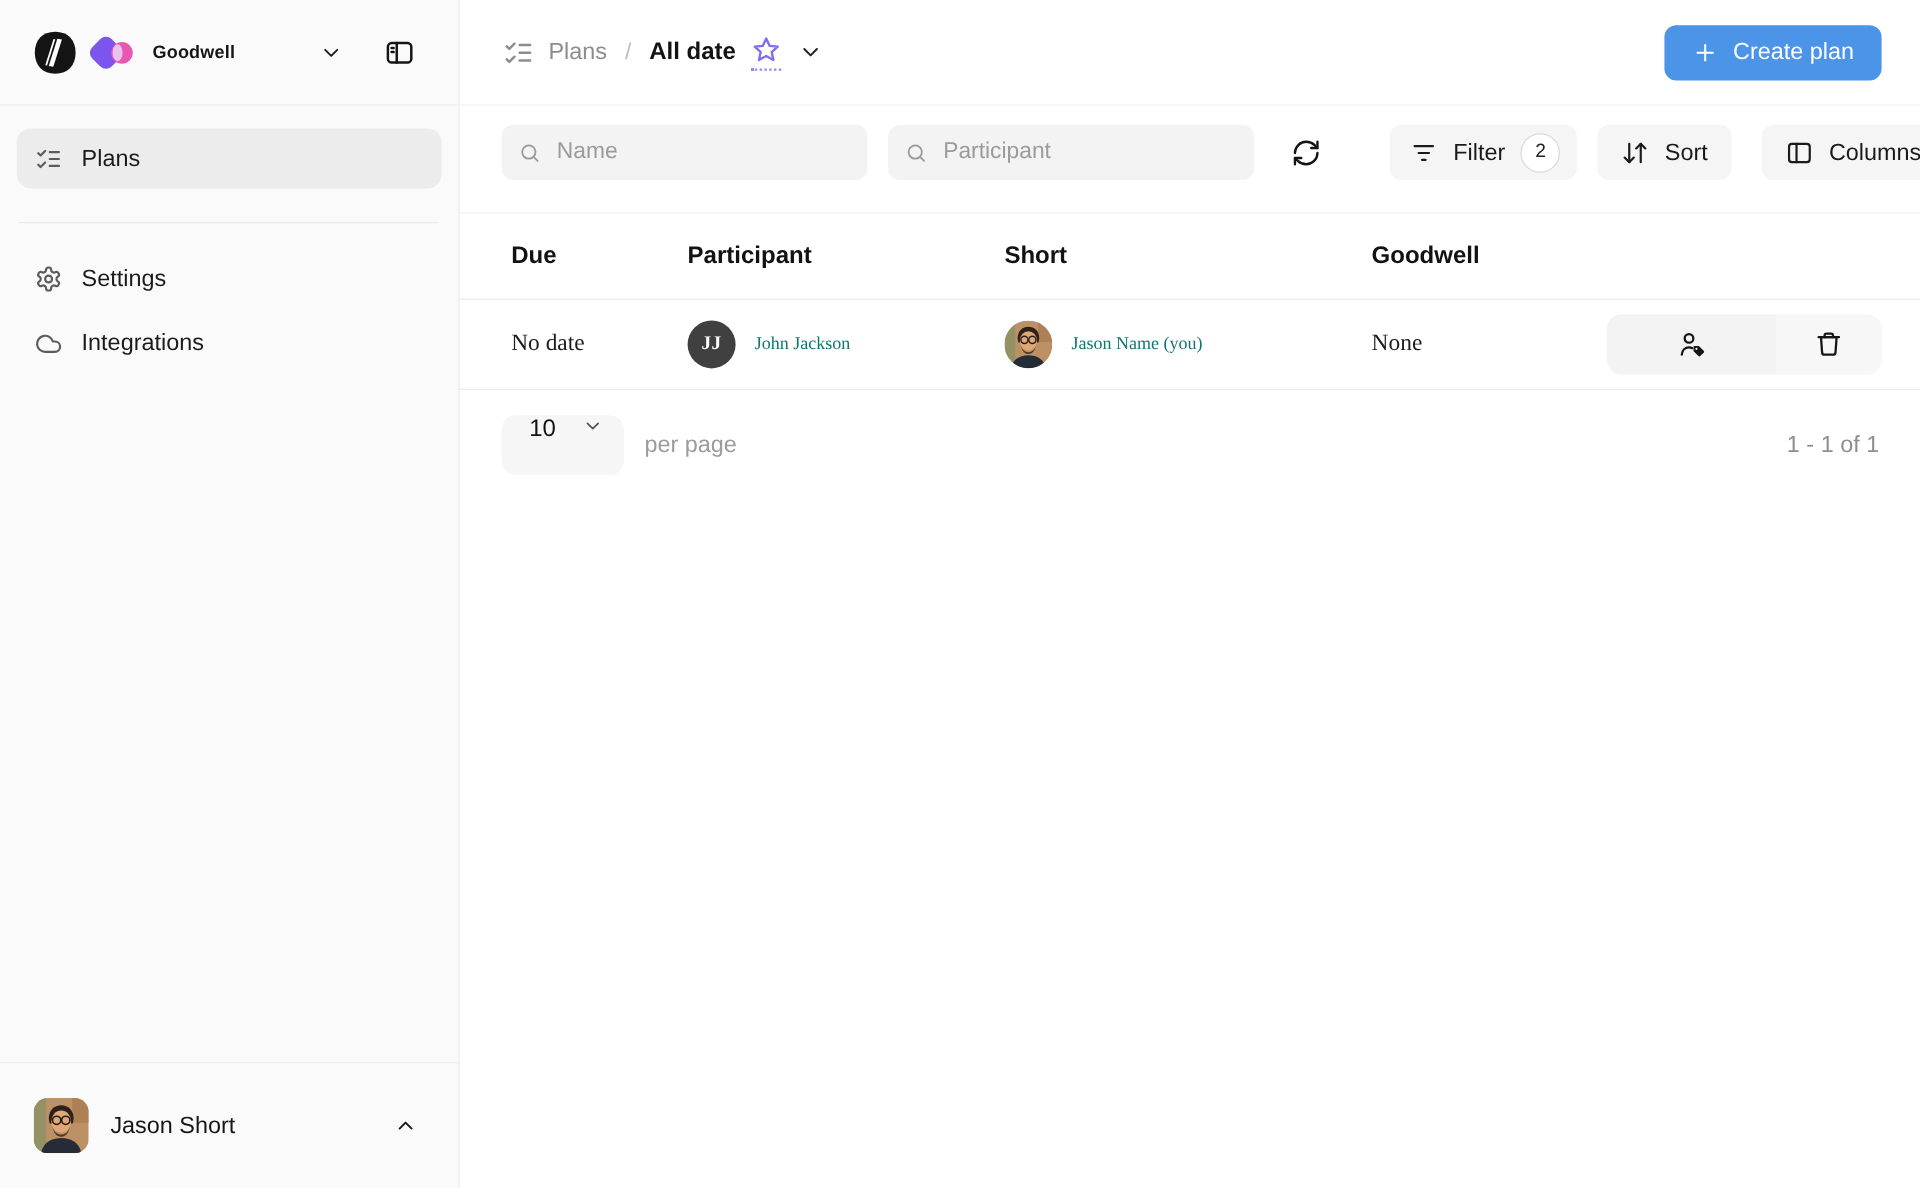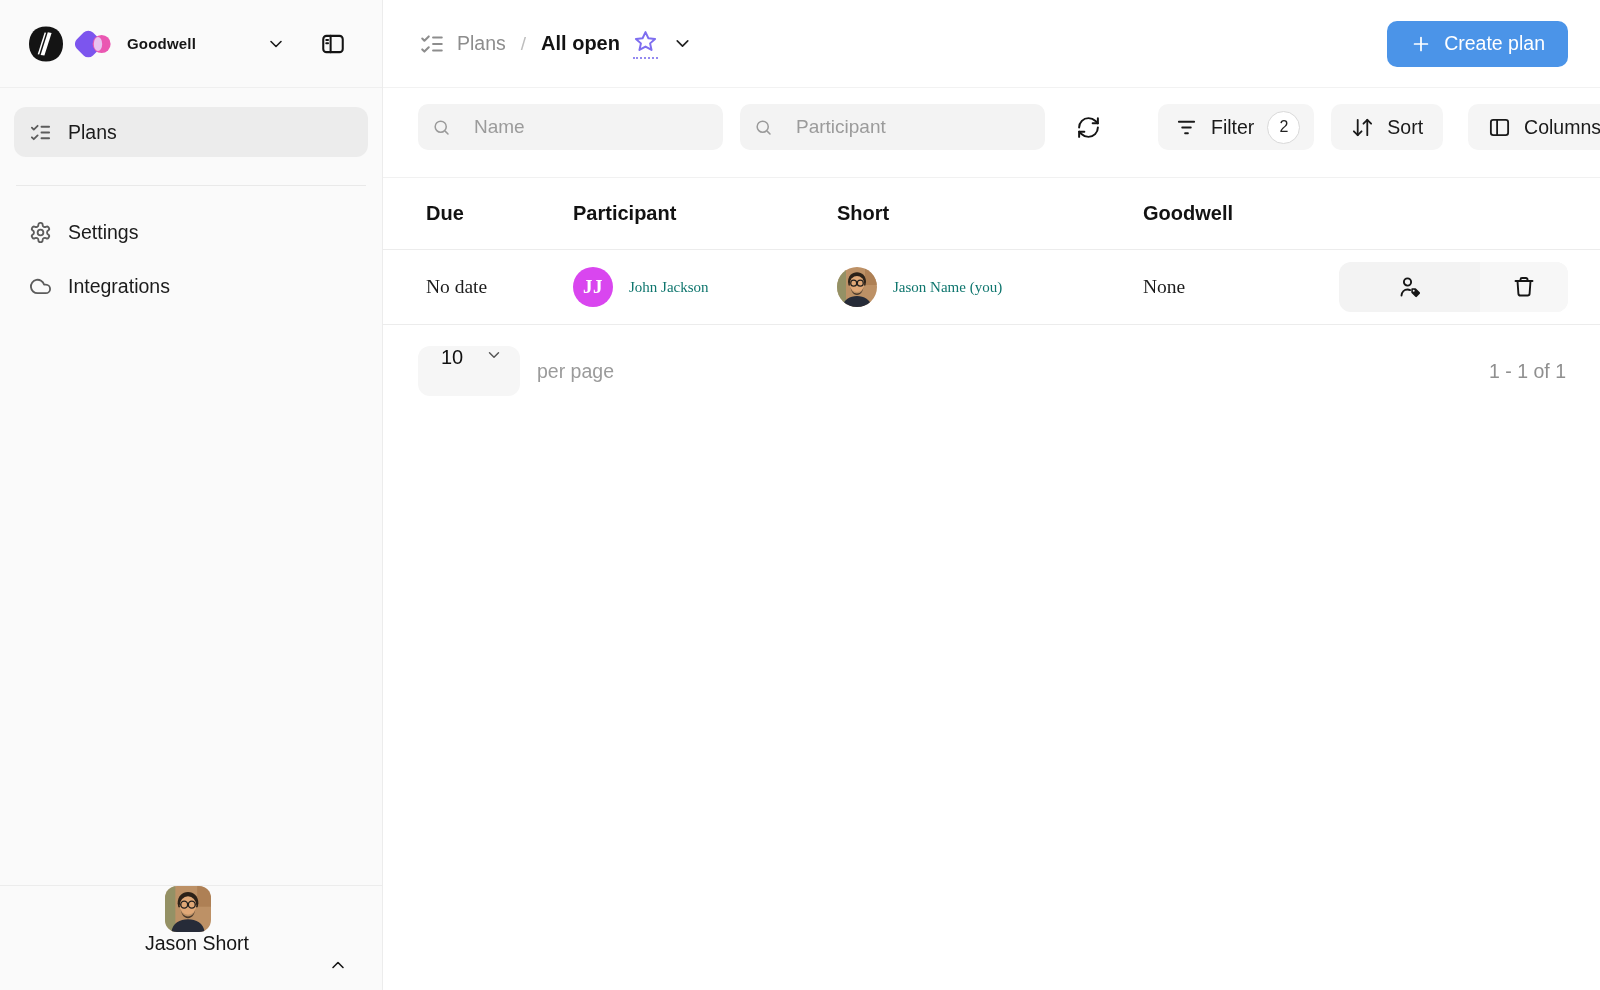--- a/index.html
+++ b/index.html
@@ -22,21 +22,21 @@
 
   .sidebar-nav { padding:19px 14px 0; display:flex; flex-direction:column; gap:4px; }
   .nav-item { display:flex; align-items:center; height:50px; padding:0 15px;
     border-radius:12px; cursor:pointer; background:transparent; border:none; }
   .nav-item.active { background:#ececec; }
   .nav-item .nav-icon { width:23px; height:23px; color:#5c5c5c; flex-shrink:0; }
   .nav-item .nav-label { margin-left:16px; font-size:19.5px; color:#1b1b1b; }
   .nav-divider { border:none; border-top:1px solid #e9e9e9; margin:24px 2px 17px; }
 
   .sidebar-footer { margin-top:auto; border-top:1px solid #ececec; height:105px;
-    display:flex; align-items:center; padding:0 34px 0 28px;flex-direction:column; }
+    display:flex; align-items:center; padding:0 34px 0 28px; }
   .user-avatar { width:46px; height:46px; border-radius:12px; overflow:hidden; flex-shrink:0; }
   .user-name { margin-left:18px; font-size:19.5px; font-weight:500; color:#161616; }
   .user-chevron { margin-left:auto; color:#161616; cursor:pointer; display:flex; }
 
   
   .main { flex:1; overflow:hidden; position:relative; }
   .main-header { height:88px; display:flex; align-items:center;
     padding:0 32px 0 36px; border-bottom:1px solid #f2f2f2; }
   .crumb-icon { width:26px; height:26px; color:#8d8d8d; flex-shrink:0; }
   .crumb-parent { margin-left:12px; font-size:19.5px; color:#8d8d8d; cursor:pointer; }
@@ -51,21 +51,21 @@
     background:#4b94e8; color:#fff; font-size:19.5px; font-weight:500;
     font-family:inherit; display:flex; align-items:center; gap:12px;
     padding:0 23px; cursor:pointer; }
   .create-btn svg { width:22px; height:22px; }
 
   .toolbar { margin-top:16px; padding-left:35px; display:flex; align-items:center; }
   .toolbar > * { flex-shrink:0; }
   .search-box { width:305px; height:46px; background:#f3f3f3; border-radius:10px;
     display:flex; align-items:center; padding:0 14px; }
   .search-box svg { width:19px; height:19px; color:#9a9a9a; flex-shrink:0; }
-  .search-box input { border:none; outline:none; background:transparent; margin-left:23px;
+  .search-box input { border:none; outline:none; background:transparent; margin-left:13px;
     font-size:19px; font-family:inherit; color:#222; width:100%; }
   .search-box input::placeholder { color:#9b9b9b; }
   .search-participant { margin-left:17px; }
   .refresh-btn { margin-left:31px; background:none; border:none; cursor:pointer;
     color:#141414; display:flex; }
   .refresh-btn svg { width:25px; height:25px; }
   .tool-btn { height:46px; border:none; border-radius:10px; background:#f5f5f5;
     display:flex; align-items:center; font-size:19.5px; color:#1a1a1a;
     font-family:inherit; cursor:pointer; padding:0 20px; }
   .tool-btn svg { width:23px; height:23px; color:#1a1a1a; }
@@ -79,22 +79,22 @@
 
   
   .plans-table { margin-top:27px; }
   .tgrid { display:grid; grid-template-columns:147px 264px 306px 196px 1fr;
     align-items:center; padding-left:43px; padding-right:34px; }
   .thead { height:73px; border-top:1px solid #f1f1f1; border-bottom:1px solid #ececec; }
   .th { font-size:20px; font-weight:700; color:#121212; }
   .trow { height:75px; border-bottom:1px solid #ececec;font-family:Liberation Serif, serif; }
   .td { font-size:19.5px; color:#1c1c1c; }
   .cell-person { display:flex; align-items:center; }
-  .avatar-initials { width:40px; height:40px; border-radius:50%; background:#d946ef;
-    color:#fff; font-size:19px; font-weight:700; display:flex; align-items:center;
+  .avatar-initials { width:40px; height:40px; border-radius:50%; background:#404040;
+    color:#fff; font-size:16px; font-weight:700; display:flex; align-items:center;
     justify-content:center; letter-spacing:.5px; flex-shrink:0; }
   .avatar-photo { width:40px; height:40px; border-radius:50%; overflow:hidden; flex-shrink:0; }
   .person-name { margin-left:16px; font-size:15px; color:#0f766e; white-space:nowrap; }
   .row-actions { justify-self:end; width:229px; height:50px; background:#f3f3f3;
     border-radius:12px; display:flex; align-items:stretch; overflow:hidden; }
   .action-btn { border:none; background:transparent; cursor:pointer; color:#161616;
     display:flex; align-items:center; justify-content:center; }
   .action-btn svg { width:24px; height:24px; }
   .action-assign { flex:1; }
   .action-delete { width:88px; background:#f7f7f7; }
@@ -201,21 +201,21 @@
     <header class="main-header">
       <svg class="crumb-icon stroke" viewBox="0 0 24 24" stroke-width="1.8">
         <path d="m3 7 2 2 4-4"></path>
           <path d="m3 17 2 2 4-4"></path>
         <path d="M13 6h8"></path>
           <path d="M13 12h8"></path>
           <path d="M13 18h8"></path>
       </svg>
       <span class="crumb-parent">Plans</span>
       <span class="crumb-sep">/</span>
-      <span class="crumb-current">All open</span>
+      <span class="crumb-current">All date</span>
       <span class="fav-star">
         <svg class="stroke" viewBox="0 0 24 24" stroke-width="1.9">
           <path d="M12 3l2.8 5.9 6.4.6-4.8 4.3 1.4 6.3L12 16.9l-5.8 3.2 1.4-6.3-4.8-4.3 6.4-.6z"></path>
         </svg>
       </span>
       <span class="crumb-chevron">
         <svg class="stroke" width="21" height="21" viewBox="0 0 24 24">
             <path d="m6 9 6 6 6-6"></path>
           </svg>
       </span>

